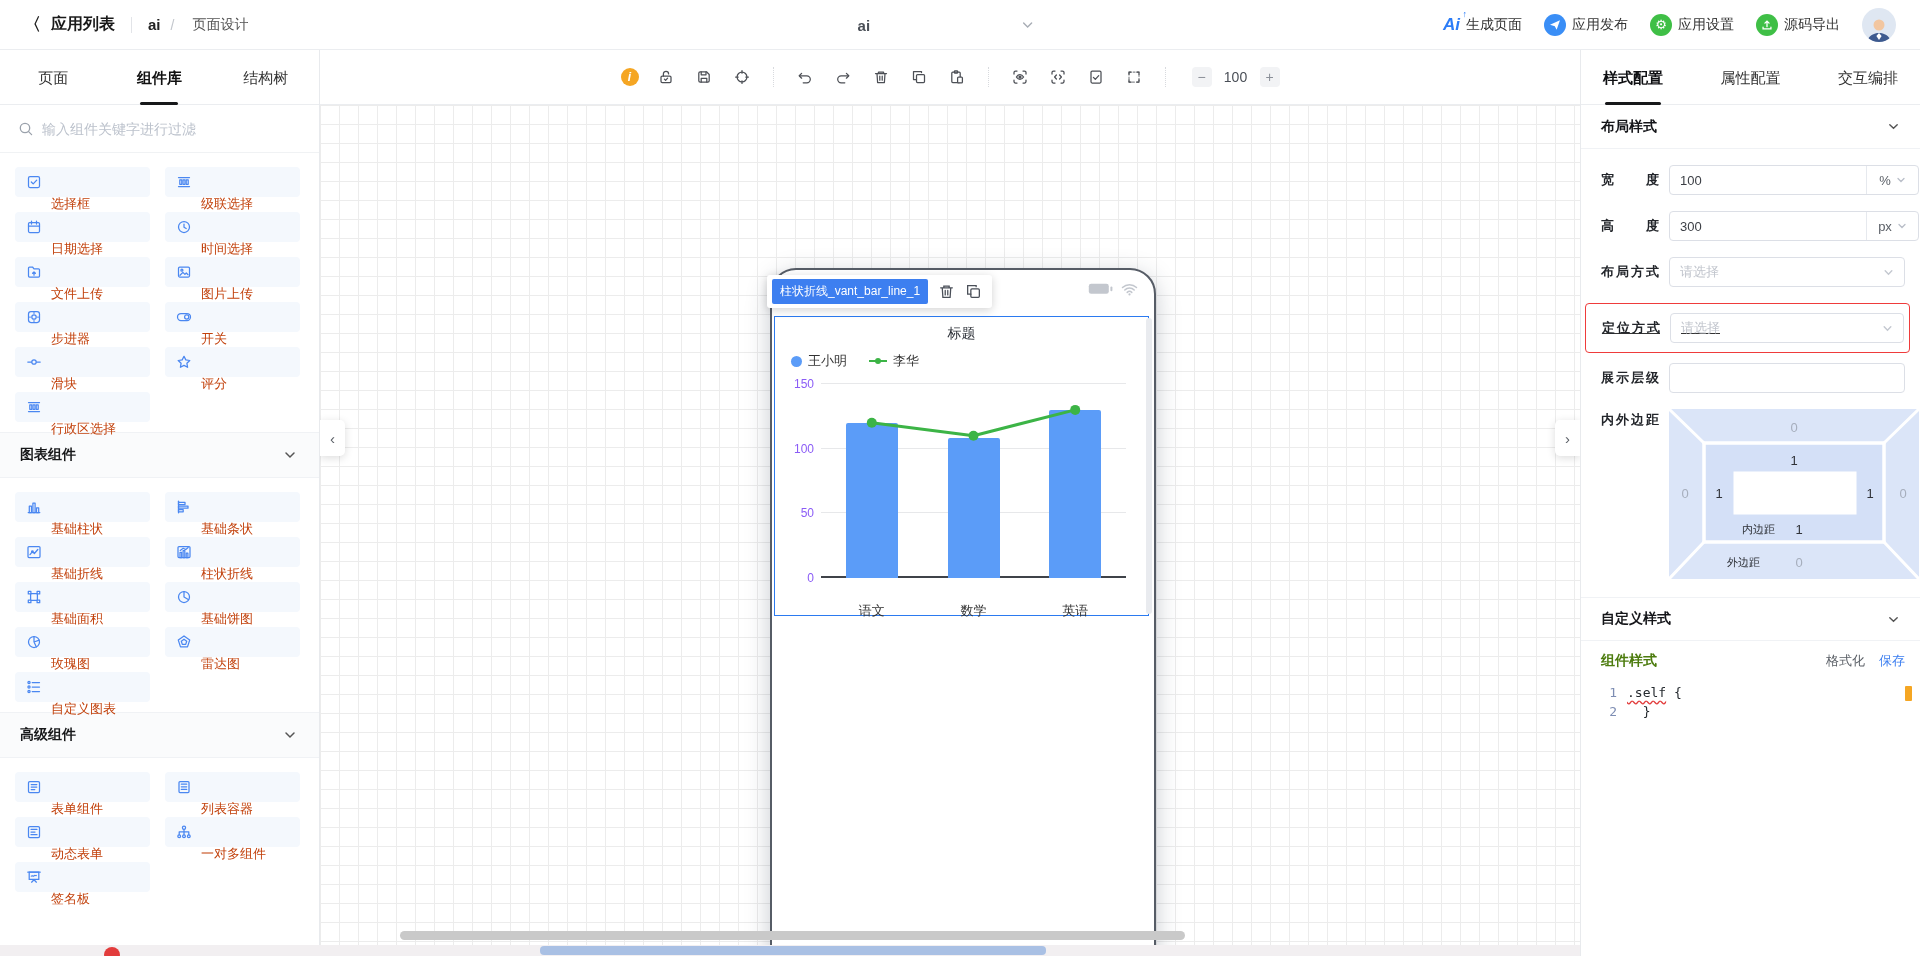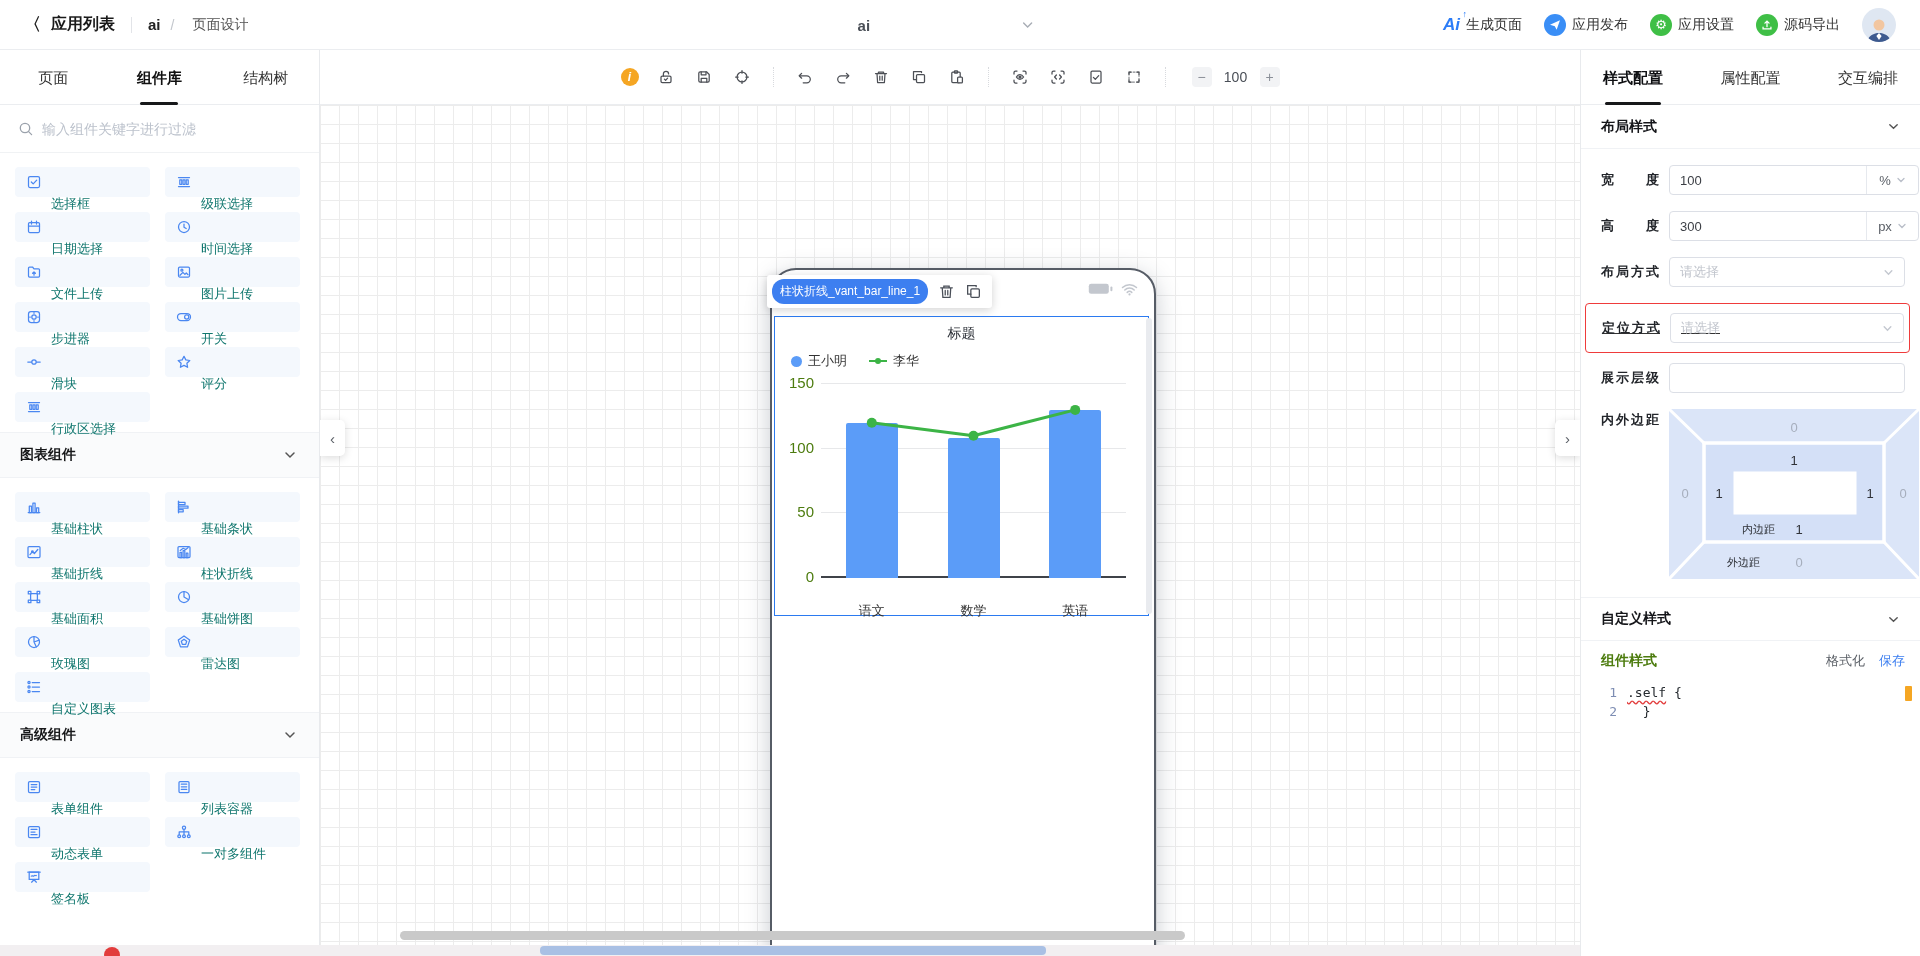--- a/index.html
+++ b/index.html
@@ -40,21 +40,21 @@
   .side-tab.active::after { content:""; position:absolute; left:50%; transform:translateX(-50%);
     bottom:0; width:38px; height:3px; background:#17181a; border-radius:2px; }
   .search-row { height:48px; display:flex; align-items:center; gap:8px; padding:0 18px;
     border-bottom:1px solid #f0f2f4; flex-shrink:0; }
   .search-row input { border:none; outline:none; flex:1; font-size:14px; color:#333; }
   .search-row input::placeholder { color:#bcc2cc; }
   .comp-area { flex:1; overflow:hidden; }
   .comp-grid { display:flex; flex-wrap:wrap; padding:14px 15px 10px 15px; gap:15px; }
   .comp-item { width:135px; height:30px; background:#f4f8fd; border-radius:4px; display:flex;
     align-items:center; gap:9px; padding:0 0 0 11px; cursor:grab; }
-  .comp-item .clabel { font-size:13px; color:#0f766e; white-space:nowrap;margin-top:44px; }
+  .comp-item .clabel { font-size:13px; color:#c2410c; white-space:nowrap;margin-top:44px; }
   .section-head { height:46px; background:#fafbfc; border-top:1px solid #f0f2f5; border-bottom:1px solid #f0f2f5;
     display:flex; align-items:center; justify-content:space-between; padding:0 22px 0 20px;
     font-size:14px; font-weight:bold; color:#17181a; cursor:pointer; }
 
   
   .canvas { flex:1; display:flex; flex-direction:column; min-width:0; position:relative; }
   .cv-toolbar { height:55px; border-bottom:1px solid #ebedf0; display:flex; align-items:center;
     justify-content:center; gap:16px; background:#fff; flex-shrink:0; }
   .tb-btn { background:none; border:none; width:22px; height:22px; padding:0; cursor:pointer;
     display:flex; align-items:center; justify-content:center; }
@@ -81,35 +81,35 @@
   .phone { position:absolute; left:450px; top:163px; width:386px; height:760px; background:#fff;
     border:2px solid #565c66; border-radius:26px; box-shadow:0 6px 24px rgba(40,50,70,.25); overflow:hidden; }
   .phone-status { height:44px; display:flex; align-items:flex-start; justify-content:flex-end;
     gap:8px; padding:13px 16px 0 0; }
   .phone-screen { position:relative; height:calc(100% - 44px); }
   .screen-scroll { position:absolute; right:2px; top:4px; width:6px; height:296px; background:#e9ebef; border-radius:3px; }
 
   
   .sel-pill { position:absolute; left:447px; top:170px; height:33px; background:#fff; border-radius:3px;
     box-shadow:0 2px 10px rgba(0,0,0,.18); display:flex; align-items:center; gap:9px; padding:0 10px 0 5px; z-index:5; }
-  .sel-chip { background:#3d7ff0; color:#fff; font-size:12px; padding:4px 8px; border-radius:12px; white-space:nowrap; }
+  .sel-chip { background:#3d7ff0; color:#fff; font-size:12px; padding:4px 8px; border-radius:2px; white-space:nowrap; }
   .pill-btn { background:none; border:none; padding:0; width:18px; height:18px; cursor:pointer;
     display:flex; align-items:center; justify-content:center; }
 
   
   .chart-comp { position:absolute; left:2px; right:5px; top:2px; height:300px; border:1px solid #2b7af0;
     background:#fff; padding:8px 6px 14px 6px; }
   .chart-title { text-align:center; font-size:14px; color:#2b2f36; font-weight:500; }
   .chart-legend { display:flex; align-items:center; gap:22px; margin:9px 0 4px 10px; }
   .leg-item { display:flex; align-items:center; gap:6px; font-size:13px; color:#333; }
   .leg-dot { width:11px; height:11px; border-radius:50%; }
   .chart-plot { position:relative; height:194px; margin:14px 16px 0 40px; }
   .gridline { position:absolute; left:0; right:0; height:1px; background:#e7e8ea; }
   .gridline.axis { height:2px; background:#3f4349; }
-  .ytick { position:absolute; right:calc(100% + 7px); font-size:15px; color:#4d7c0f; transform:translateY(7px); white-space:nowrap; }
+  .ytick { position:absolute; right:calc(100% + 7px); font-size:12px; color:#8b5cf6; transform:translateY(7px); white-space:nowrap; }
   .bar { position:absolute; bottom:0; border-radius:2px 2px 0 0; }
   .line-svg { position:absolute; left:0; top:0; overflow:visible; }
   .xlabels { position:relative; height:26px; margin:20px 16px 0 40px; }
   .xlabel { position:absolute; transform:translateX(-50%); font-size:13px; color:#333; top:4px; white-space:nowrap; }
 
   
   .cv-hscroll { position:absolute; left:80px; width:785px; top:826px; height:9px; background:#c9c9c9; border-radius:5px; }
 
   
   .page-bottom { position:fixed; left:0; bottom:0; width:1580px; height:11px; background:#f2eff1; z-index:20; }

